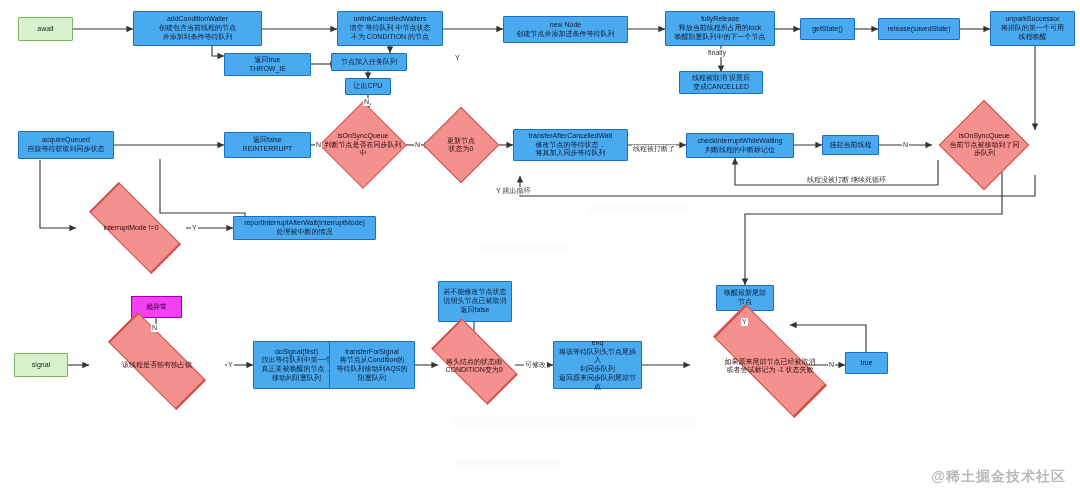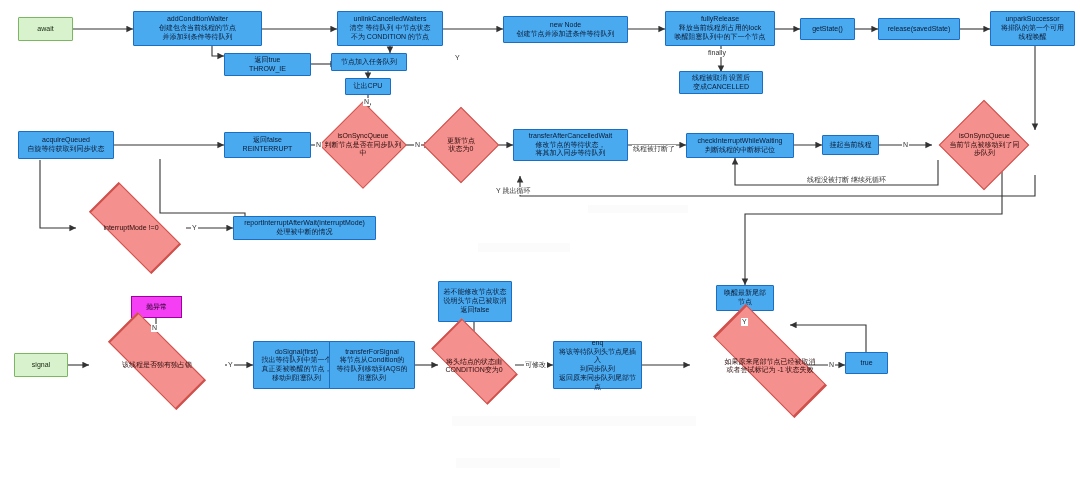--- a/index.html
+++ b/index.html
@@ -289,13 +289,14 @@
   <div class="edge-label" style="left:632px;top:145px;">线程被打断了</div>
   <div class="edge-label" style="left:902px;top:141px;">N</div>
   <div class="edge-label" style="left:806px;top:176px;">线程没被打断 继续死循环</div>
   <div class="edge-label" style="left:191px;top:224px;">Y</div>
   <div class="edge-label" style="left:151px;top:324px;">N</div>
   <div class="edge-label" style="left:227px;top:361px;">Y</div>
   <div class="edge-label" style="left:524px;top:361px;">可修改</div>
   <div class="edge-label" style="left:828px;top:361px;">N</div>
   <div class="edge-label" style="left:741px;top:318px;">Y</div>
 
+  <div class="watermark">@稀土掘金技术社区</div>
 </div>
 
 </body></html>

